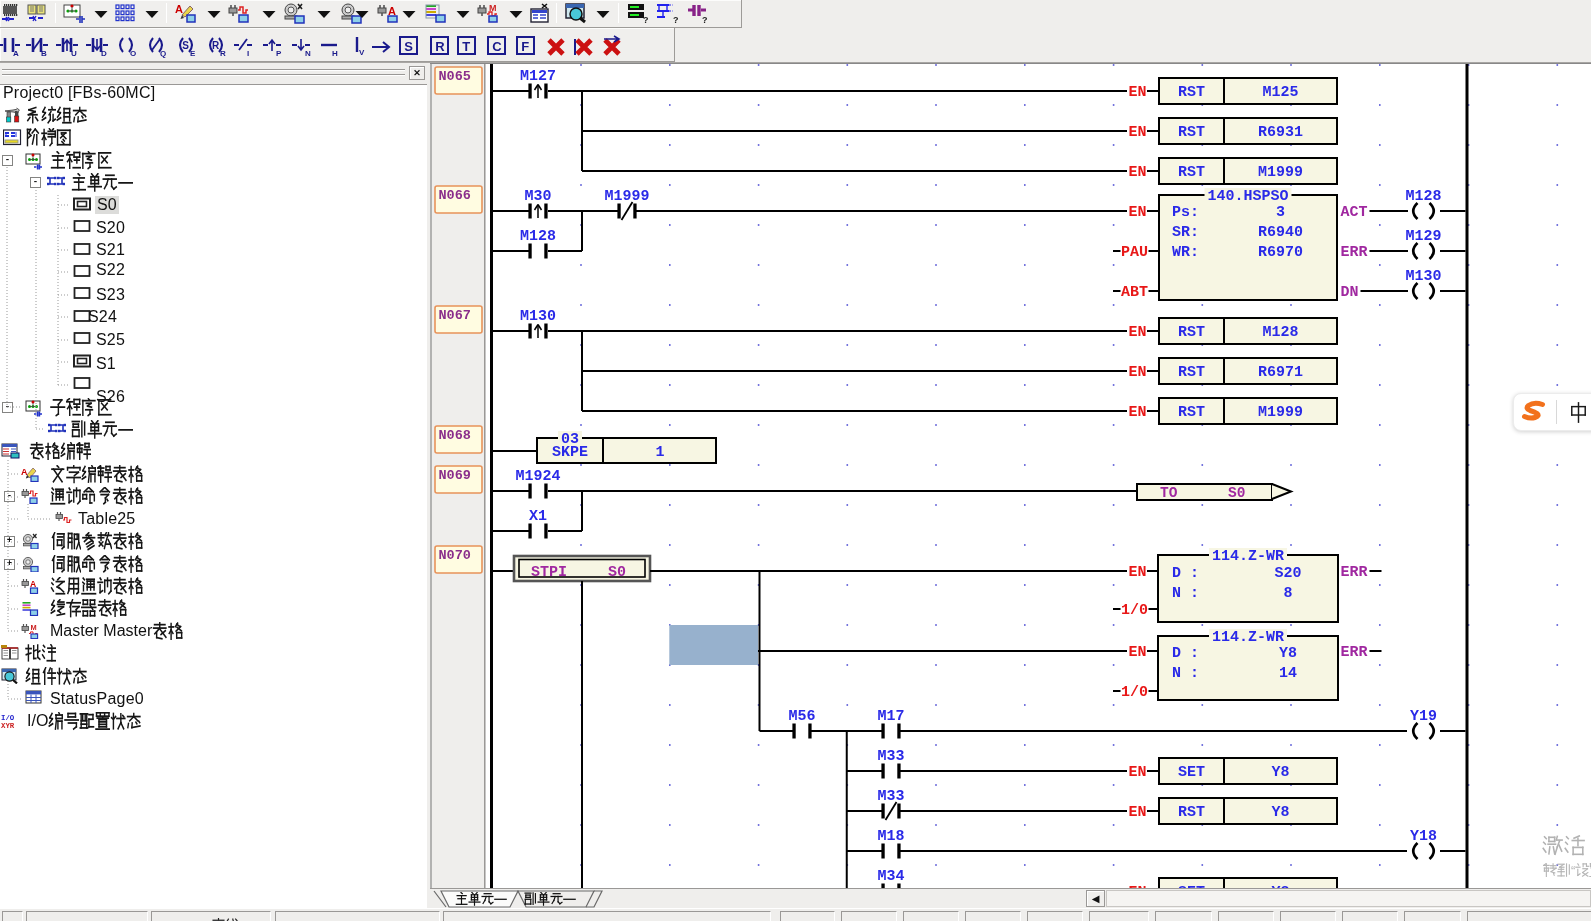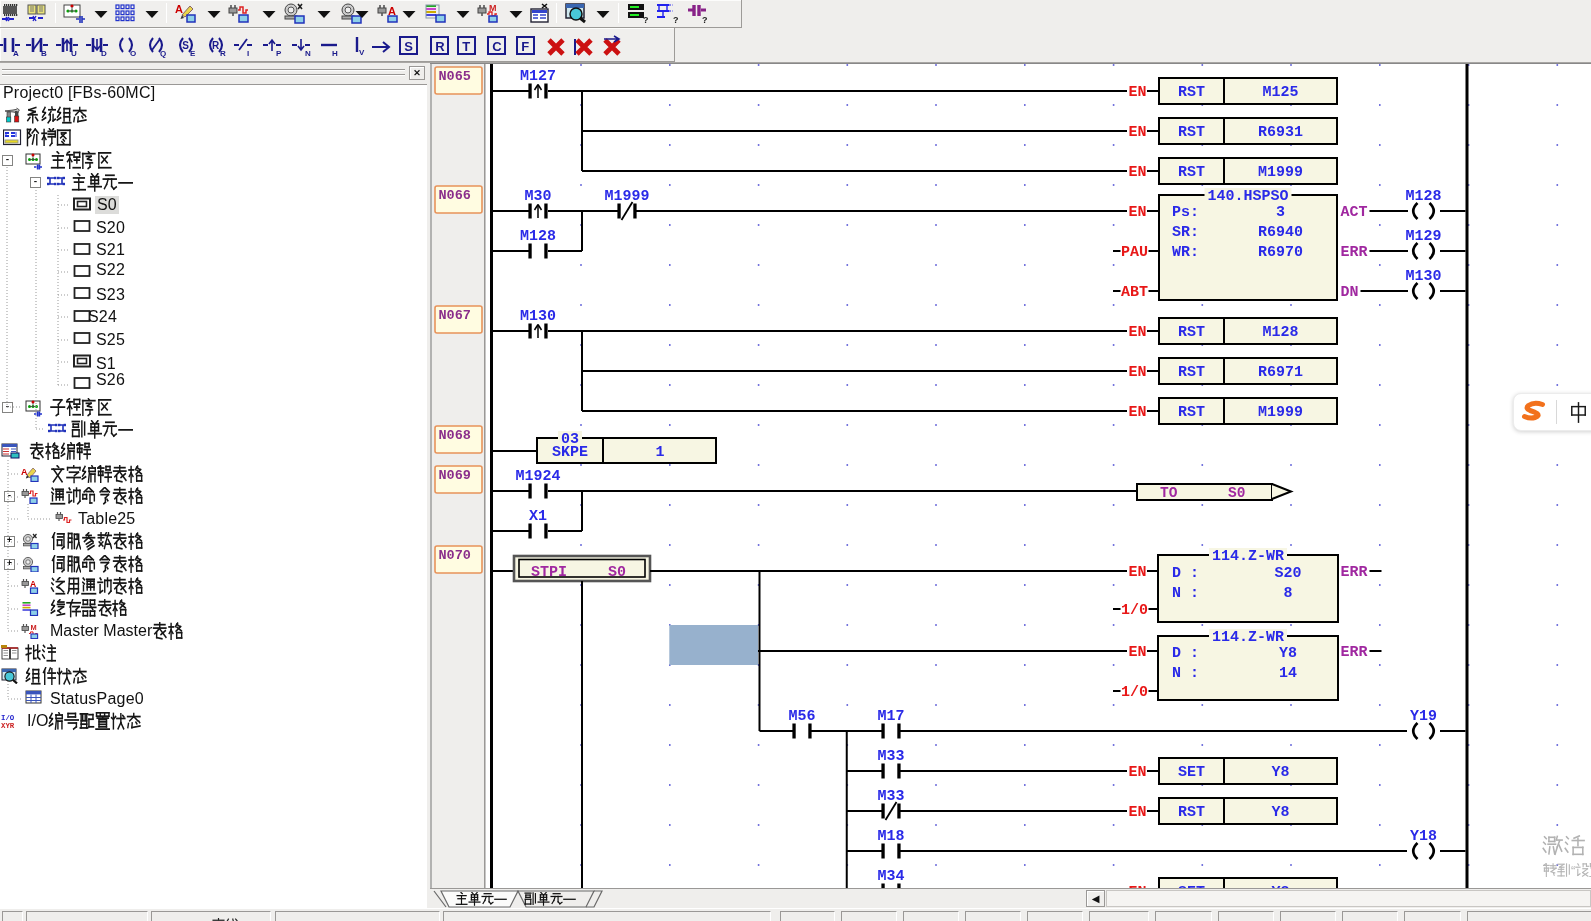--- a/index.html
+++ b/index.html
@@ -594,21 +594,21 @@
     <div class="ab" style="left:73px;top:290.7px;line-height:0"><svg width="20" height="15" viewBox="0 0 20 15">
         <rect x="1" y="1.5" width="16" height="11" fill="#fff" stroke="#222" stroke-width="2"></rect>
         <rect x="4.5" y="4.5" width="9" height="5" fill="#fff" stroke="#222" stroke-width="1.6"></rect>
       </svg></div>
     <div class="ab" style="left:96px;top:288.2px;height:22px;display:flex;align-items:flex-end;white-space:nowrap">
       <span style="font:16px 'Liberation Sans';color:#111;letter-spacing:0.2px">S1</span>
     </div>
     <div class="ab" style="left:73px;top:313.1px;line-height:0"><svg width="20" height="15" viewBox="0 0 20 15">
         <rect x="1.5" y="2" width="15" height="10" fill="#fff" stroke="#222" stroke-width="1.8"></rect>
       </svg></div>
-    <div class="ab" style="left:96px;top:306px;height:22px;display:flex;align-items:center;white-space:nowrap">
+    <div class="ab" style="left:96px;top:323px;height:22px;display:flex;align-items:center;white-space:nowrap">
       <span style="font:16px 'Liberation Sans';color:#111;letter-spacing:0.2px">S26</span>
     </div>
     <div class="ab" style="left:24px;top:335.5px;line-height:0"><svg width="21" height="18" viewBox="0 0 21 18">
         <rect x="2" y="2" width="14" height="10" fill="#fff" stroke="#333" stroke-width="1"></rect>
         <circle cx="5.5" cy="7.5" r="1.5" fill="#0a0"></circle>
         <circle cx="9" cy="7.5" r="1.5" fill="#0a0"></circle>
         <circle cx="12.5" cy="7.5" r="1.5" fill="#0a0"></circle>
         <circle cx="9" cy="3" r="1.5" fill="#c00"></circle>
         <path d="M5.5 7.5 h7 M9 4 v3" stroke="#444" stroke-width="0.8"></path>
         <path d="M10 15 h2.4 m3.2 0 h2.4" stroke="#2233cc" stroke-width="1.6"></path>

